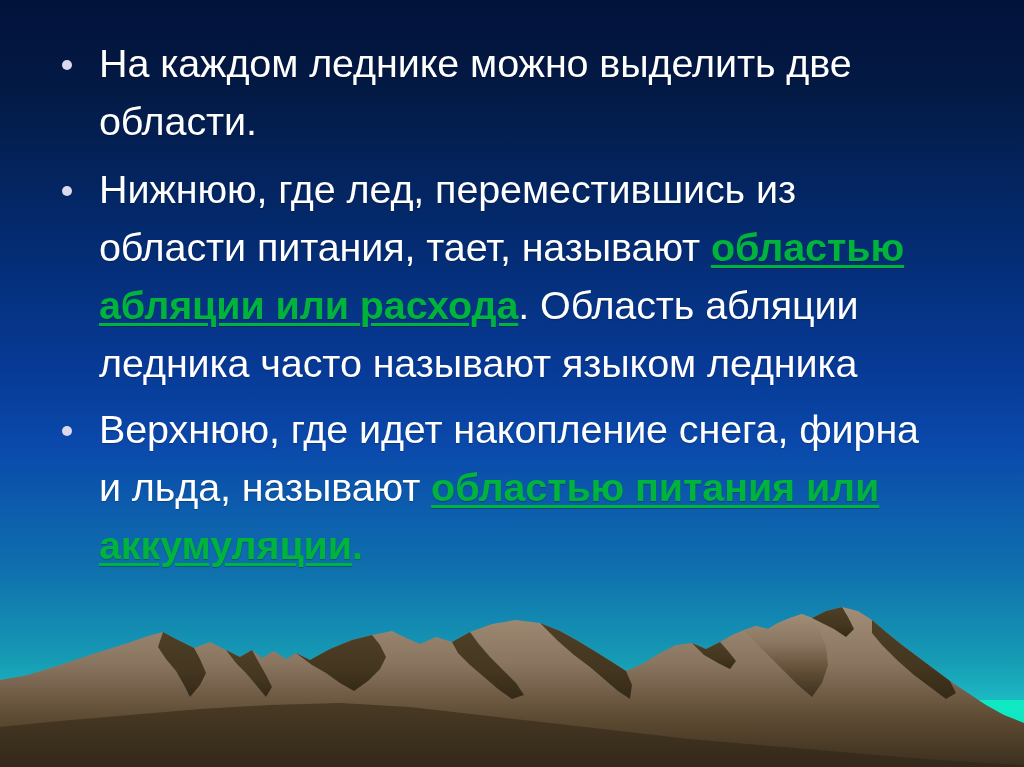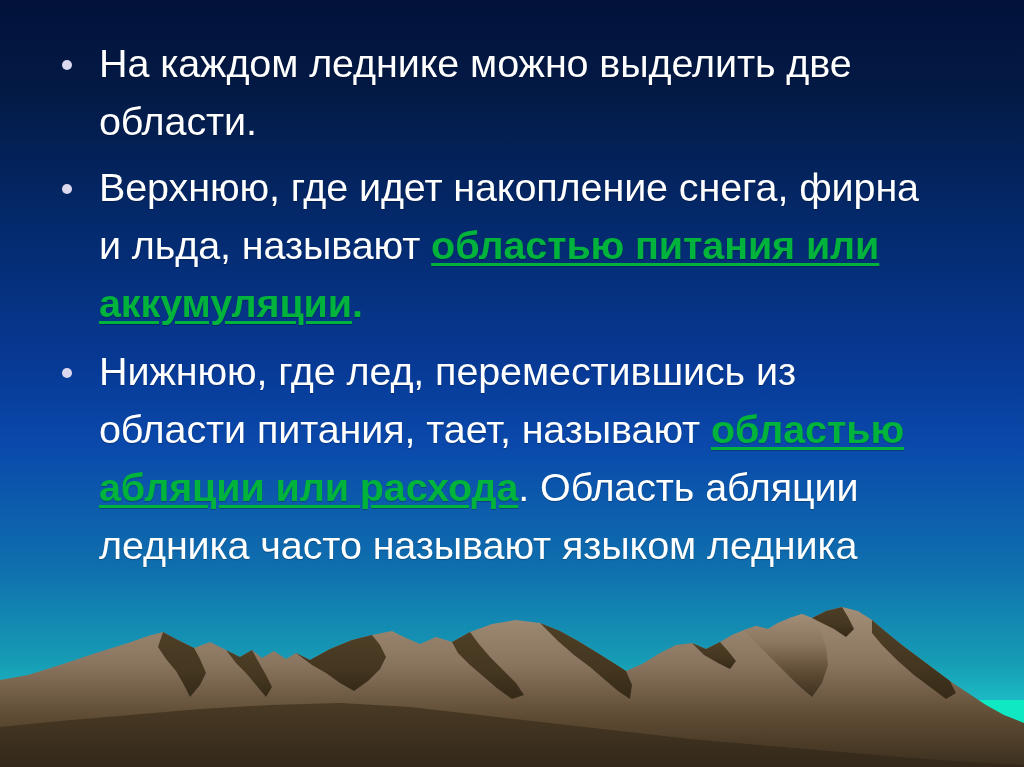--- a/index.html
+++ b/index.html
@@ -148,24 +148,24 @@
       L1024,180 L0,180 Z" fill="url(#gFore)"></path>
   </svg>
 
   <div id="content">
 
     <div class="bullet-row b1">
       <span class="dot"></span>
       <div class="para"><span>На каждом леднике можно выделить две области.</span></div>
     </div>
 
+    <div class="bullet-row b3">
+      <span class="dot"></span>
+      <div class="para"><span>Нижнюю, где лед, переместившись из области питания, тает, называют </span><span class="hl">областью абляции или расхода</span><span>.</span><span> Область абляции ледника часто называют языком ледника</span></div>
+    </div>
+
     <div class="bullet-row b2">
       <span class="dot"></span>
       <div class="para"><span>Верхнюю, где идет накопление снега, фирна и льда, называют </span><span class="hl">областью питания или аккумуляции</span><span class="hl-dot">.</span></div>
-    </div>
-
-    <div class="bullet-row b3">
-      <span class="dot"></span>
-      <div class="para"><span>Нижнюю, где лед, переместившись из области питания, тает, называют </span><span class="hl">областью абляции или расхода</span><span>.</span><span> Область абляции ледника часто называют языком ледника</span></div>
     </div>
 
   </div>
 </div>
 
 </body></html>

